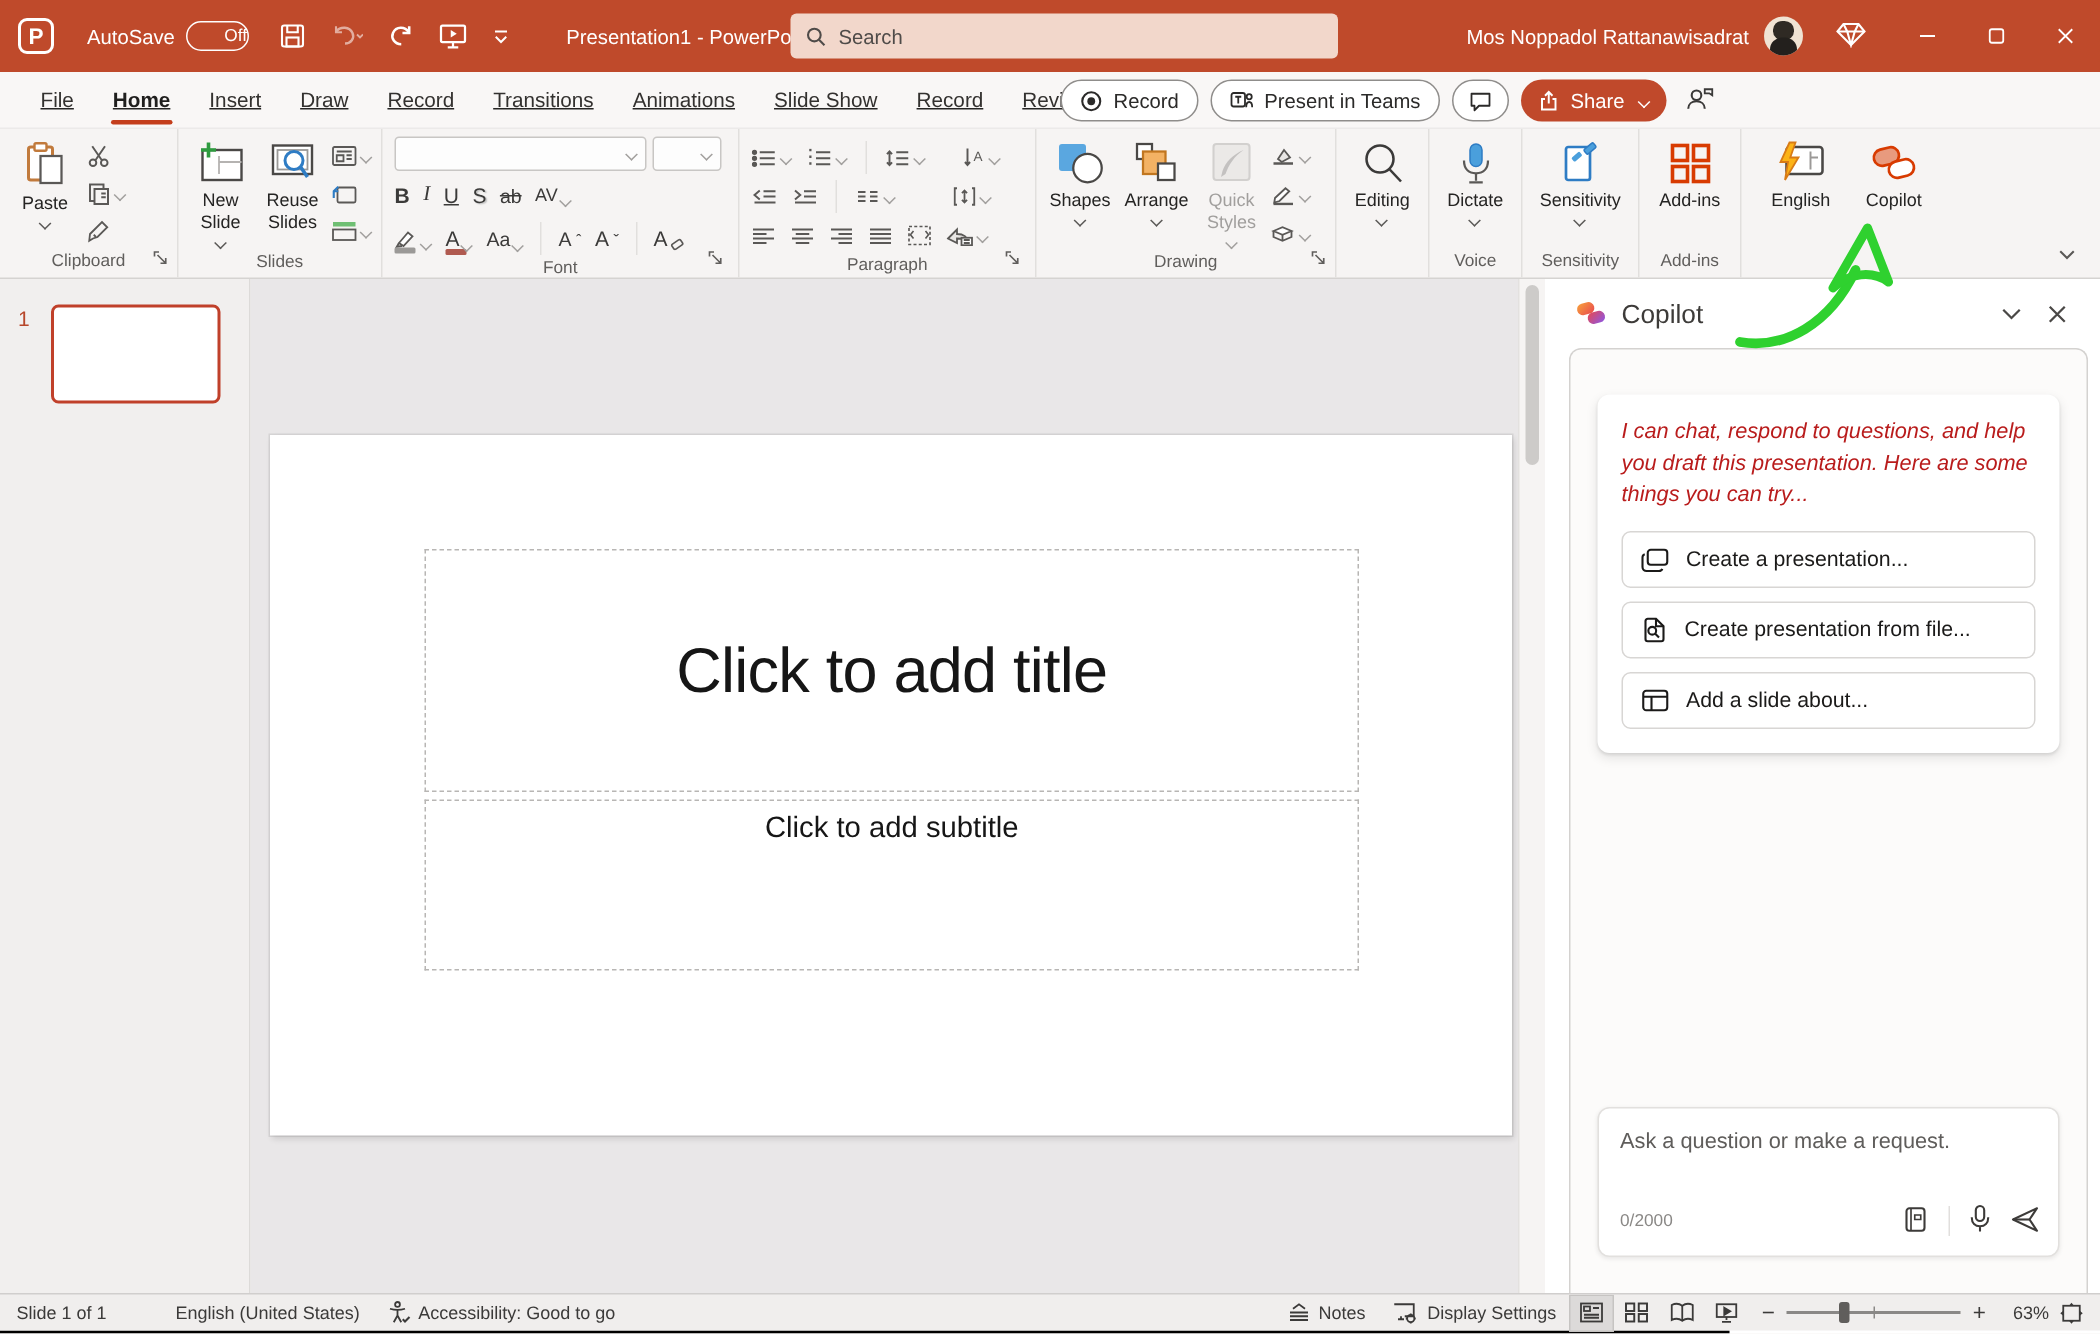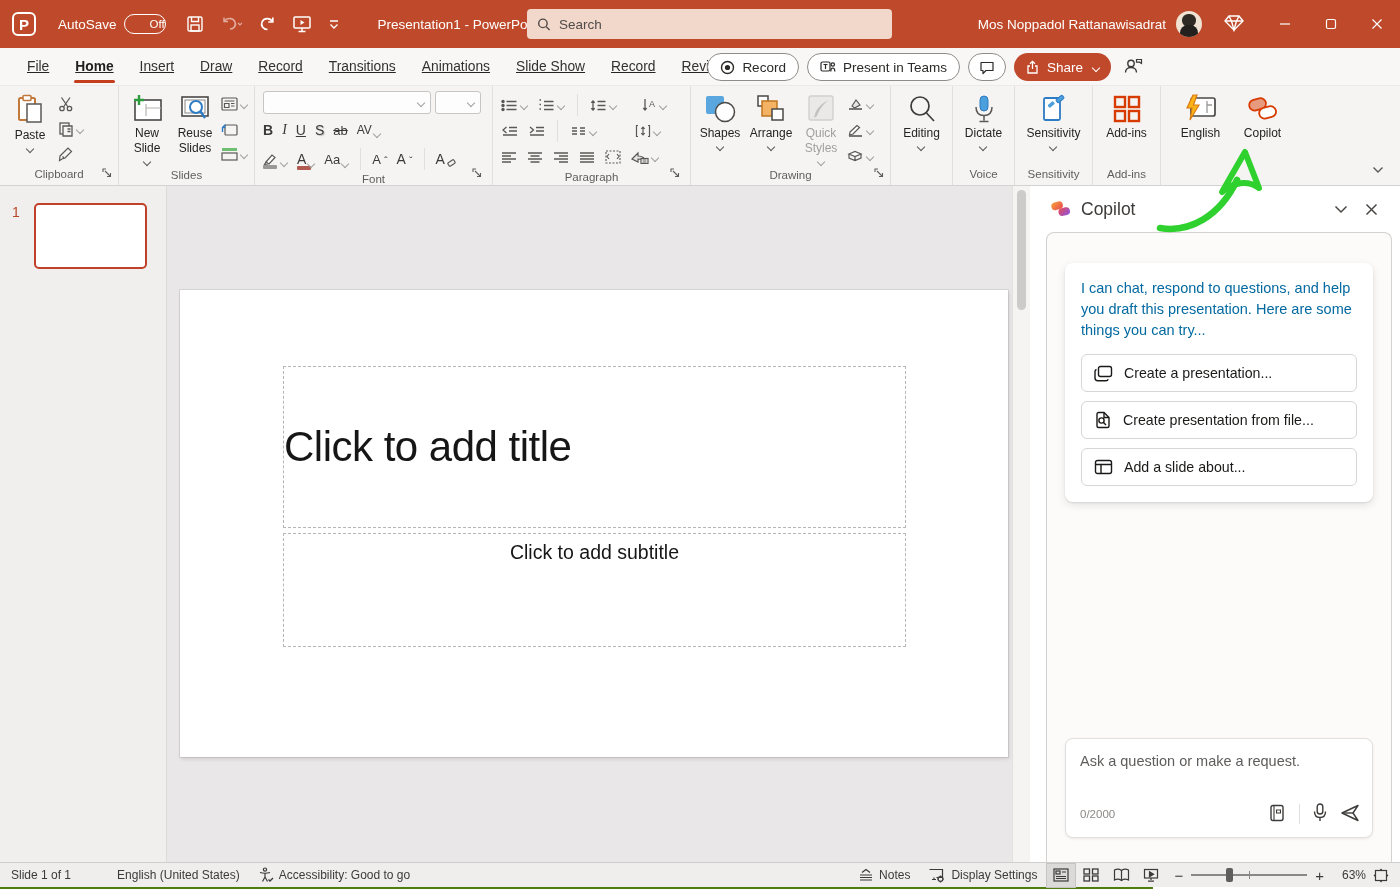--- a/index.html
+++ b/index.html
@@ -1,18 +1,18 @@
 <!DOCTYPE html>
 <html><head>
 <meta charset="utf-8">
 <style>
   * { margin:0; padding:0; box-sizing:border-box; }
   html,body { width:1400px; height:889px; overflow:hidden; }
   body { font-family:"Liberation Sans", sans-serif; font-size:13px; color:#252423; }
-  .window { position:relative; width:1153px; height:889px; background:#f6f4f3; border-bottom:2px solid #4d7c0f; }
+  .window { position:relative; width:1153px; height:889px; background:#f6f4f3; border-bottom:2px solid #000000; }
 
   
   .titlebar { position:absolute; top:0; left:0; width:1400px; height:48px; background:#bf4a2b; display:flex; align-items:center; color:#fff; }
   .pp-logo { width:24px; height:24px; border:2px solid #fff; border-radius:6px; margin-left:12px; display:flex; align-items:center; justify-content:center; font-weight:bold; font-size:15px; color:#fff; }
   .pp-logo::after { content:"P"; }
   .autosave { display:flex; align-items:center; gap:7px; margin-left:22px; font-size:13.5px; }
   .toggle { width:42px; height:20px; border:1.5px solid #fff; border-radius:10px; display:flex; align-items:center; padding:0 20px; gap:5px; }
   .knob { width:12px; height:12px; background:#fff; border-radius:50%; }
   .toggle-state { font-size:11.5px; }
   .qat { display:flex; align-items:center; gap:16px; margin-left:20px; }
@@ -73,35 +73,35 @@
   .prow { display:flex; align-items:center; gap:10px; height:24px; }
 
   
   .content { position:absolute; top:186px; left:0; width:1400px; height:676px; display:flex; }
   .spanel { width:167px; background:#f1efee; border-right:1px solid #dcdad8; position:relative; }
   .slide-num { position:absolute; left:12px; top:18px; color:#b7472a; font-size:14px; }
   .thumb { position:absolute; left:34px; top:17px; width:113px; height:66px; background:#fff; border:2.5px solid #c0402a; border-radius:5px; }
   .canvas { flex:1; background:#e9e7e8; position:relative; }
   .slide { position:absolute; left:13px; top:104px; width:828px; height:467px; background:#fff; box-shadow:0 0 0 1px rgba(0,0,0,.08), 1px 2px 4px rgba(0,0,0,.12); }
   .ph { position:absolute; border:1.5px dashed #b8b6b4; left:103px; width:623px; }
-  .ph-title { top:76px; height:162px; display:flex; align-items:center; justify-content:flex-start; }
+  .ph-title { top:76px; height:162px; display:flex; align-items:center; justify-content:center; }
   .ph-title span { font-size:42px; color:#161616; letter-spacing:-.5px; }
   .ph-sub { top:243px; height:114px; display:flex; justify-content:center; }
   .ph-sub span { font-size:19.5px; color:#161616; margin-top:7px; }
   .scrollstrip { width:18px; background:#f6f4f3; border-left:1px solid #e3e1df; position:relative; }
   .scrollthumb { position:absolute; top:4px; left:4px; width:9px; height:120px; background:#cdcbc9; border-radius:5px; }
 
   
   .cpane { width:370px; background:#fff; position:relative; }
   .cp-head { height:46px; display:flex; align-items:center; padding:0 14px 0 20px; }
   .cp-title { font-size:17.5px; color:#3d3b39; margin-left:9px; flex:1; }
   .cp-hicon { width:30px; height:30px; display:flex; align-items:center; justify-content:center; color:#4a4846; }
   .cp-inner { position:absolute; left:16px; right:8px; top:46px; bottom:0; background:#fcfbfa; border:1px solid #d4d2d0; border-bottom:none; border-radius:8px 8px 0 0; }
   .cp-card { position:absolute; left:18px; right:18px; top:30px; background:#fff; border-radius:8px; box-shadow:0 1px 2px rgba(0,0,0,.09), 0 3px 8px rgba(0,0,0,.10); padding:15px 16px 16px 16px; }
-  .cp-intro { font-size:14.5px; line-height:1.45; color:#0369a1; }
+  .cp-intro { font-size:14.5px; line-height:1.45; color:#b91c1c;font-style:italic; }
   .cp-sugs { margin-top:13px; display:flex; flex-direction:column; gap:9px; }
   .cp-sug { height:38px; border:1px solid #d8d6d4; border-radius:6px; background:#fff; display:flex; align-items:center; padding:0 12px; gap:11px; font-size:14.2px; color:#1b1a19; }
   .cp-input { position:absolute; left:18px; right:18px; bottom:24px; height:100px; background:#fff; border:1px solid #e2e0de; border-radius:8px; box-shadow:0 1px 3px rgba(0,0,0,.08); padding:14px 14px 10px 14px; }
   .cp-input input { border:none; outline:none; width:100%; font-size:14.5px; color:#242322; font-family:"Liberation Sans",sans-serif; background:transparent; }
   .cp-input input::placeholder { color:#5f5d5b; opacity:1; }
   .cp-input-bottom { position:absolute; left:14px; right:12px; bottom:12px; display:flex; align-items:center; }
   .cp-count { font-size:11.5px; color:#8a8886; flex:1; }
   .cp-tools { display:flex; align-items:center; gap:13px; color:#3d3b39; }
   .cp-tooldiv { width:1px; height:20px; background:#e1dfdd; }
 

